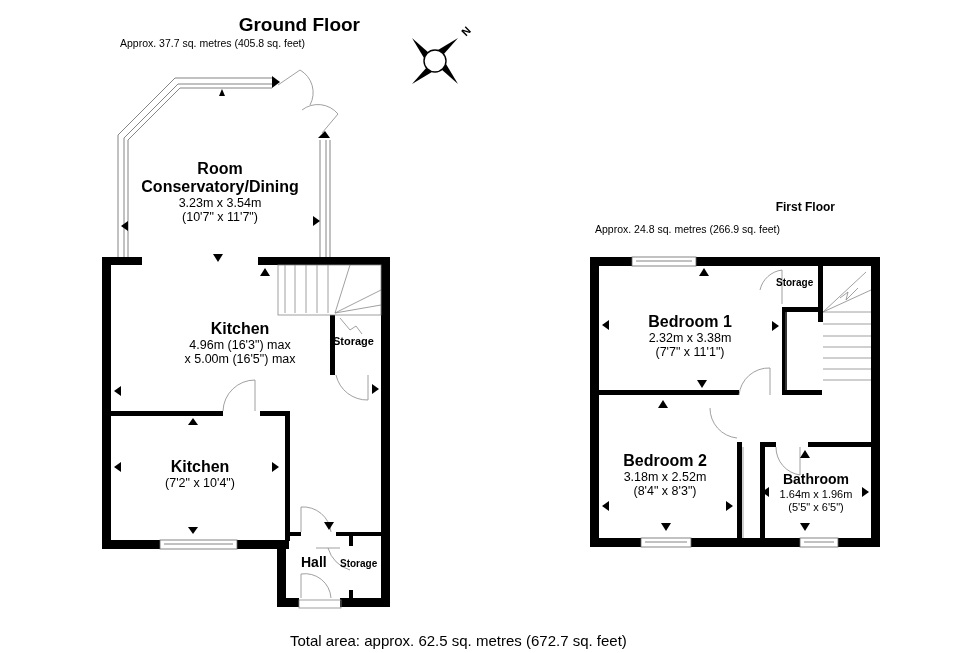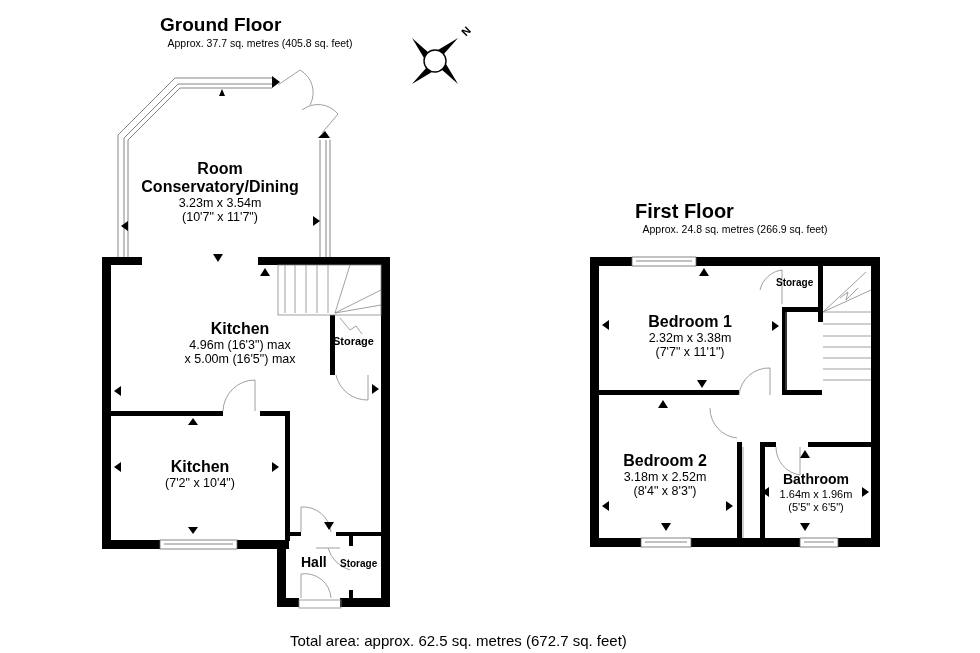--- a/index.html
+++ b/index.html
@@ -1,19 +1,19 @@
 <!DOCTYPE html>
 <html><head>
 <meta charset="utf-8">
 <style>
   html, body { margin: 0; padding: 0; background: #ffffff; }
   body { width: 980px; height: 653px; position: relative; overflow: hidden; font-family: "Liberation Sans", sans-serif; color: #000; }
   .abs { position: absolute; }
-  .floor-title { font-weight: bold; font-size: 19px; text-align: left; white-space: nowrap; }
-  .floor-sub { font-size: 10.5px; text-align: center; white-space: nowrap; }
+  .floor-title { font-weight: bold; font-size: 19px; text-align: right; white-space: nowrap; }
+  .floor-sub { font-size: 10.5px; text-align: left; white-space: nowrap; }
   .room-name { font-weight: bold; font-size: 16px; text-align: center; white-space: nowrap; line-height: 18px; }
   .room-dim { font-size: 12.5px; text-align: center; white-space: nowrap; line-height: 14px; }
   .small-label { font-weight: bold; font-size: 11px; white-space: nowrap; }
   .total { font-size: 15px; white-space: nowrap; }
   svg { position: absolute; left: 0; top: 0; }
 </style>
 </head>
 <body>
 
 <svg width="980" height="653" viewBox="0 0 980 653" xmlns="http://www.w3.org/2000/svg">
@@ -207,21 +207,21 @@
 <div class="abs small-label" style="left:333px; top:335px;">Storage</div>
 
 <div class="abs" style="left:100px; top:458px; width:200px;">
   <div class="room-name">Kitchen</div>
   <div class="room-dim">(7'2" x 10'4")</div>
 </div>
 
 <div class="abs room-name" style="left:301px; top:553px; font-size:14px;">Hall</div>
 <div class="abs small-label" style="left:340px; top:558px; font-size:10px;">Storage</div>
 
-<div class="abs floor-title" style="left:635px; top:200px; width:200px; font-size:20px;">First Floor</div>
+<div class="abs floor-title" style="left:635px; top:200px; width:200px; font-size:12px;">First Floor</div>
 <div class="abs floor-sub" style="left:595px; top:223px; width:280px;">Approx. 24.8 sq. metres (266.9 sq. feet)</div>
 
 <div class="abs small-label" style="left:776px; top:277px; font-size:10px;">Storage</div>
 
 <div class="abs" style="left:590px; top:313px; width:200px;">
   <div class="room-name">Bedroom 1</div>
   <div class="room-dim">2.32m x 3.38m</div>
   <div class="room-dim">(7'7" x 11'1")</div>
 </div>
 

